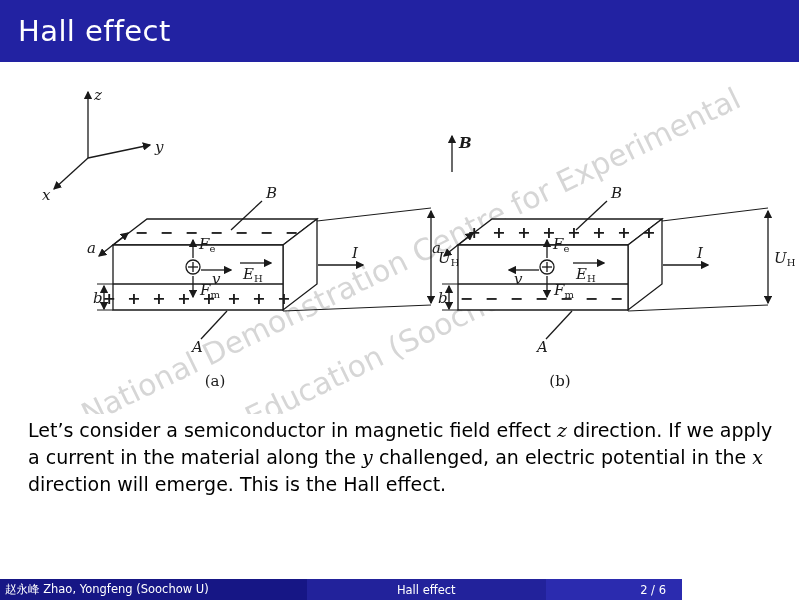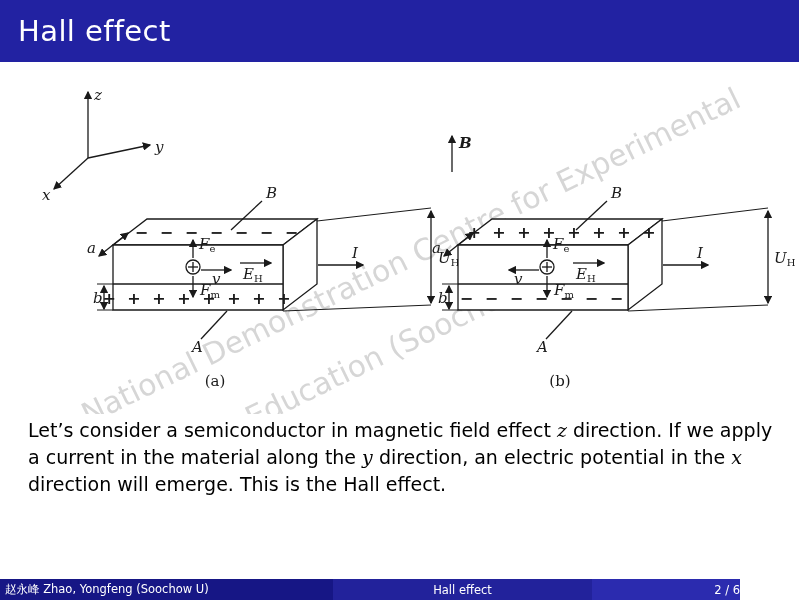--- a/index.html
+++ b/index.html
@@ -18,27 +18,27 @@
   svg .sub{font-size:10px;}
   svg .rowtxt{font-family:"DejaVu Sans",sans-serif;font-size:16px;letter-spacing:3px;font-weight:bold;}
   svg .caption{font-size:15px;}
   svg .watermark{font-family:"DejaVu Sans",sans-serif;font-size:30px;fill:#d2d2d2;opacity:.9;}
   svg .stroke{stroke:#1a1a1a;stroke-width:1.3;fill:none;}
   svg .face{fill:#ffffff;stroke:#1a1a1a;stroke-width:1.3;}
   .body-text{padding:3px 26px 0 28px;font-size:19px;line-height:27px;color:#000;}
   .body-text p{margin:0;}
   .math{font-family:"DejaVu Serif",serif;font-style:italic;}
   .footer{
-    position:absolute;left:0;bottom:0;width:740px;height:21px;
+    position:absolute;left:0;bottom:0;width:682px;height:21px;
     display:flex;color:#fff;font-size:11.5px;
   }
   .footer .seg{display:flex;align-items:center;box-sizing:border-box;overflow:hidden;white-space:nowrap;}
   .f-left{width:45%;background:#161685;padding-left:5px;}
   .f-mid{width:35%;background:#22229B;justify-content:center;}
-  .f-right{width:20%;background:#2B2BAF;justify-content:flex-end;padding-right:0;}
+  .f-right{width:20%;background:#2B2BAF;justify-content:flex-end;padding-right:16px;}
 </style>
 </head>
 <body>
 
 <div class="header">
   <div class="title">Hall effect</div>
 </div>
 
 <div class="figure">
 <svg width="799" height="352" viewBox="0 0 799 352">
@@ -150,20 +150,20 @@
     <text class="lbl" x="697" y="196">I</text>
     <text class="lbl" x="432" y="191">a</text>
     <text class="lbl" x="438" y="241">b</text>
     <text x="774" y="201"><tspan class="lbl">U</tspan><tspan class="sub" dy="3">H</tspan></text>
     <text class="caption" x="560" y="324" text-anchor="middle">(b)</text>
   </g>
 </svg>
 </div>
 
 <div class="body-text">
-  <p><span>Let’s consider a semiconductor in magnetic field effect </span><span class="math">z</span><span> direction. If we apply a current in the material along the </span><span class="math">y</span><span> direction, an electric potential in the </span><span class="math">x</span><span> direction will emerge. This is the Hall effect.</span></p>
+  <p><span>Let’s consider a semiconductor in magnetic field effect </span><span class="math">z</span><span> direction. If we apply a current in the material along the </span><span class="math">y</span><span> challenged, an electric potential in the </span><span class="math">x</span><span> direction will emerge. This is the Hall effect.</span></p>
 </div>
 
 <div class="footer">
   <div class="seg f-left">赵永峰 Zhao, Yongfeng (Soochow U)</div>
   <div class="seg f-mid">Hall effect</div>
   <div class="seg f-right">2 / 6</div>
 </div>
 
 </body></html>

